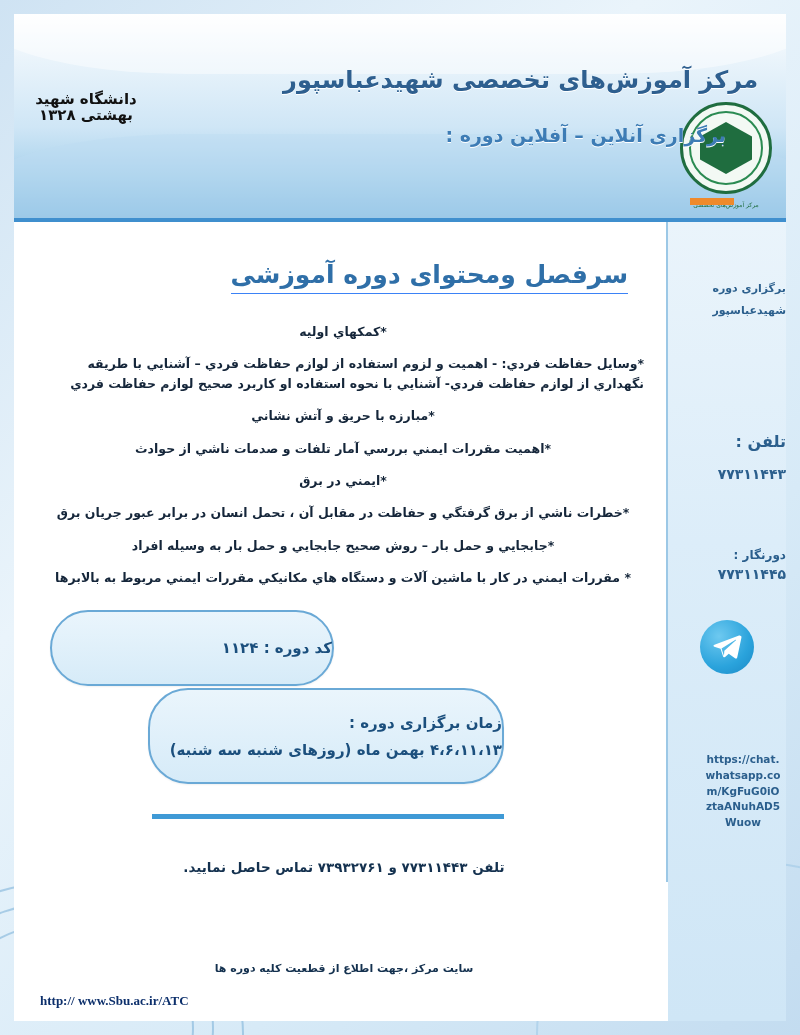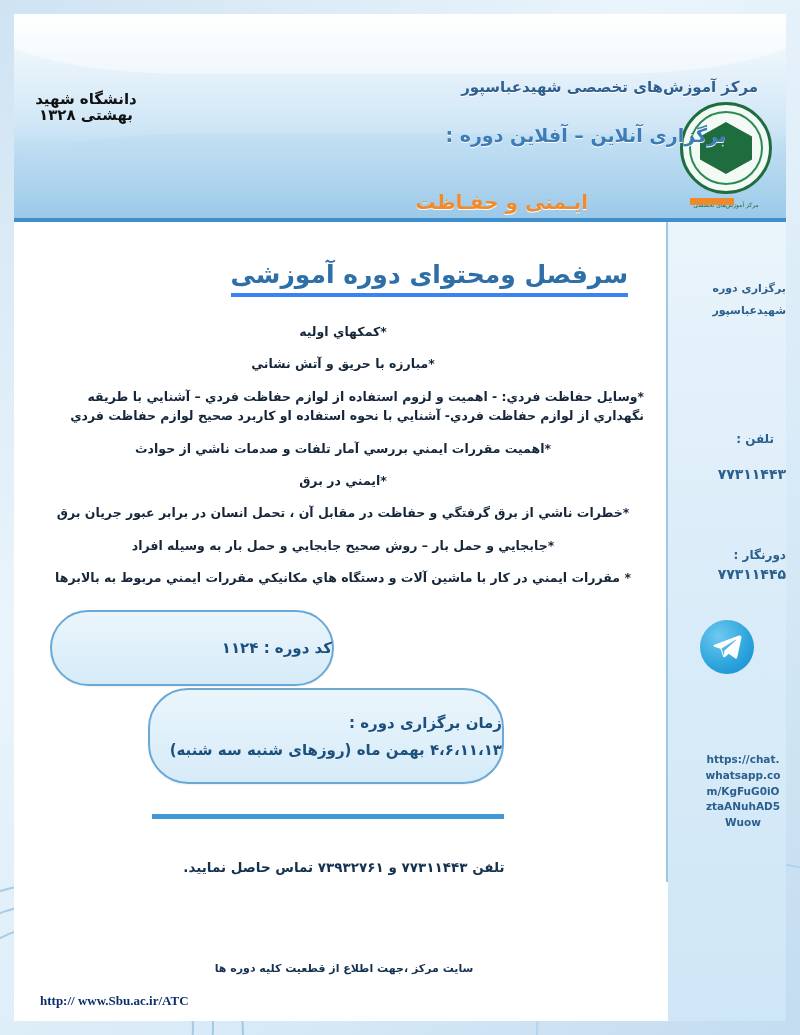--- a/index.html
+++ b/index.html
@@ -36,22 +36,22 @@
     position:absolute;left:14px;top:14px;width:772px;height:206px;
     background:linear-gradient(180deg,#ffffff 0%,#eaf4fb 22%,#cfe6f6 55%,#a9d2ec 78%,#7fb9e0 100%);
     overflow:hidden;
   }
   .header-wave{
     position:absolute;left:-5%;width:110%;height:120px;
     border-radius:50%/100%;
     opacity:.45;
   }
   .hdr-title{
-    position:absolute;right:28px;top:64px;
-    font-size:15px;font-weight:bold;color:#2e5f8f;
+    position:absolute;right:28px;top:52px;
+    font-size:24px;font-weight:bold;color:#2e5f8f;
     letter-spacing:0;
     direction:rtl;
     text-shadow:0 1px 0 #fff;
   }
   .hdr-sub{
     position:absolute;right:60px;top:110px;
     font-size:19px;font-weight:bold;color:#3d7cb5;
     direction:rtl;
     text-shadow:0 1px 0 #fff;
   }
@@ -107,21 +107,21 @@
     border-right:none;
   }
   .sidebar-divider{
     position:absolute;right:132px;top:222px;width:2px;height:660px;
     background:#9cc8e6;
   }
   .sb-title{
     position:absolute;right:0;left:0;top:56px;
     font-size:11px;font-weight:bold;line-height:2.0;color:#2b5f8d;
   }
-  .sb-phone-label{position:absolute;right:12px;left:0;top:210px;font-size:12px;font-weight:bold;color:#2b5f8d;}
+  .sb-phone-label{position:absolute;right:0;left:0;top:210px;font-size:16px;font-weight:bold;color:#2b5f8d;}
   .sb-phone-value{position:absolute;right:0;left:0;top:244px;font-size:14px;font-weight:bold;color:#2b5f8d;}
   .sb-fax-label{position:absolute;right:0;left:0;top:326px;font-size:12px;font-weight:bold;color:#2b5f8d;}
   .sb-fax-value{position:absolute;right:0;left:0;top:344px;font-size:14px;font-weight:bold;color:#2b5f8d;}
   .tg-icon{
     position:absolute;left:50%;transform:translateX(-50%);top:398px;
     width:54px;height:54px;border-radius:50%;
     background:radial-gradient(circle at 35% 30%,#6ec9f0,#2aa3dc 60%,#1b87c4 100%);
     display:flex;align-items:center;justify-content:center;
   }
   .tg-icon svg{width:32px;height:32px;}
@@ -132,21 +132,21 @@
     word-break:break-all;line-height:1.5;font-weight:bold;margin-left:32px;
   }
   
   .main{
     position:absolute;left:14px;top:222px;right:136px;bottom:14px;
   }
   .main-title{
     position:absolute;right:36px;top:38px;
     font-size:25px;font-weight:bold;color:#2f6fa8;
     direction:rtl;
-    border-bottom:4px solid #3b82f6;
+    border-bottom:1px solid #3b82f6;
     padding-bottom:4px;
   }
   .syllabus{
     position:absolute;right:20px;left:28px;top:100px;
     direction:rtl;text-align:right;
     color:#15263a;
   }
   .syllabus .item{
     font-size:12.5px;font-weight:bold;line-height:1.55;
     margin-bottom:13px;
@@ -212,21 +212,20 @@
 
     <div class="logo-atc">
       <div class="ring"></div>
       <div class="ring2"></div>
       <div class="inner"></div>
       <div class="cap">مرکز آموزش‌های تخصصی</div>
     </div>
 
     <div class="hdr-title">مرکز آموزش‌های تخصصی شهیدعباسپور</div>
     <div class="hdr-sub">برگزاری آنلاین – آفلاین دوره :</div>
-    <div class="hdr-course">ایـمنی و حفـاظت</div>
   </div>
   <div class="hdr-orange"></div>
   <div class="hdr-sep"></div>
 
   <div class="sidebar">
     <div class="sb-title">
       <div>برگزاری دوره</div>
       <div>شهیدعباسپور</div>
     </div>
     <div class="sb-phone-label">تلفن :</div>
@@ -243,22 +242,22 @@
     <div class="sb-link-url">https://chat.whatsapp.com/KgFuG0iOztaANuhAD5Wuow</div>
   </div>
   <div class="sidebar-divider"></div>
 
   <div class="main">
 
     <div class="main-title">سرفصل ومحتوای دوره آموزشی</div>
 
     <div class="syllabus">
       <div class="item center">*کمکهاي اوليه</div>
+      <div class="item">*وسايل حفاظت فردي: - اهميت و لزوم استفاده از لوازم حفاظت فردي – آشنايي با طريقه نگهداري از لوازم حفاظت فردي- آشنايي با نحوه استفاده او كاربرد صحيح لوازم حفاظت فردي</div>
       <div class="item center">*مبارزه با حريق و آتش نشاني</div>
-      <div class="item">*وسايل حفاظت فردي: - اهميت و لزوم استفاده از لوازم حفاظت فردي – آشنايي با طريقه نگهداري از لوازم حفاظت فردي- آشنايي با نحوه استفاده او كاربرد صحيح لوازم حفاظت فردي</div>
       <div class="item center">*اهميت مقررات ايمني بررسي آمار تلفات و صدمات ناشي از حوادث</div>
       <div class="item center">*ايمني در برق</div>
       <div class="item center">*خطرات ناشي از برق گرفتگي و حفاظت در مقابل آن ، تحمل انسان در برابر عبور جريان برق</div>
       <div class="item center">*جابجايي و حمل بار – روش صحيح جابجايي و حمل بار به وسيله افراد</div>
       <div class="item center">* مقررات ايمني در كار با ماشين آلات و دستگاه هاي مكانيكي مقررات ايمني مربوط به بالابرها</div>
     </div>
 
     <div class="bubble bubble-code">
       <div>كد دوره : ۱۱۲۴</div>
     </div>

